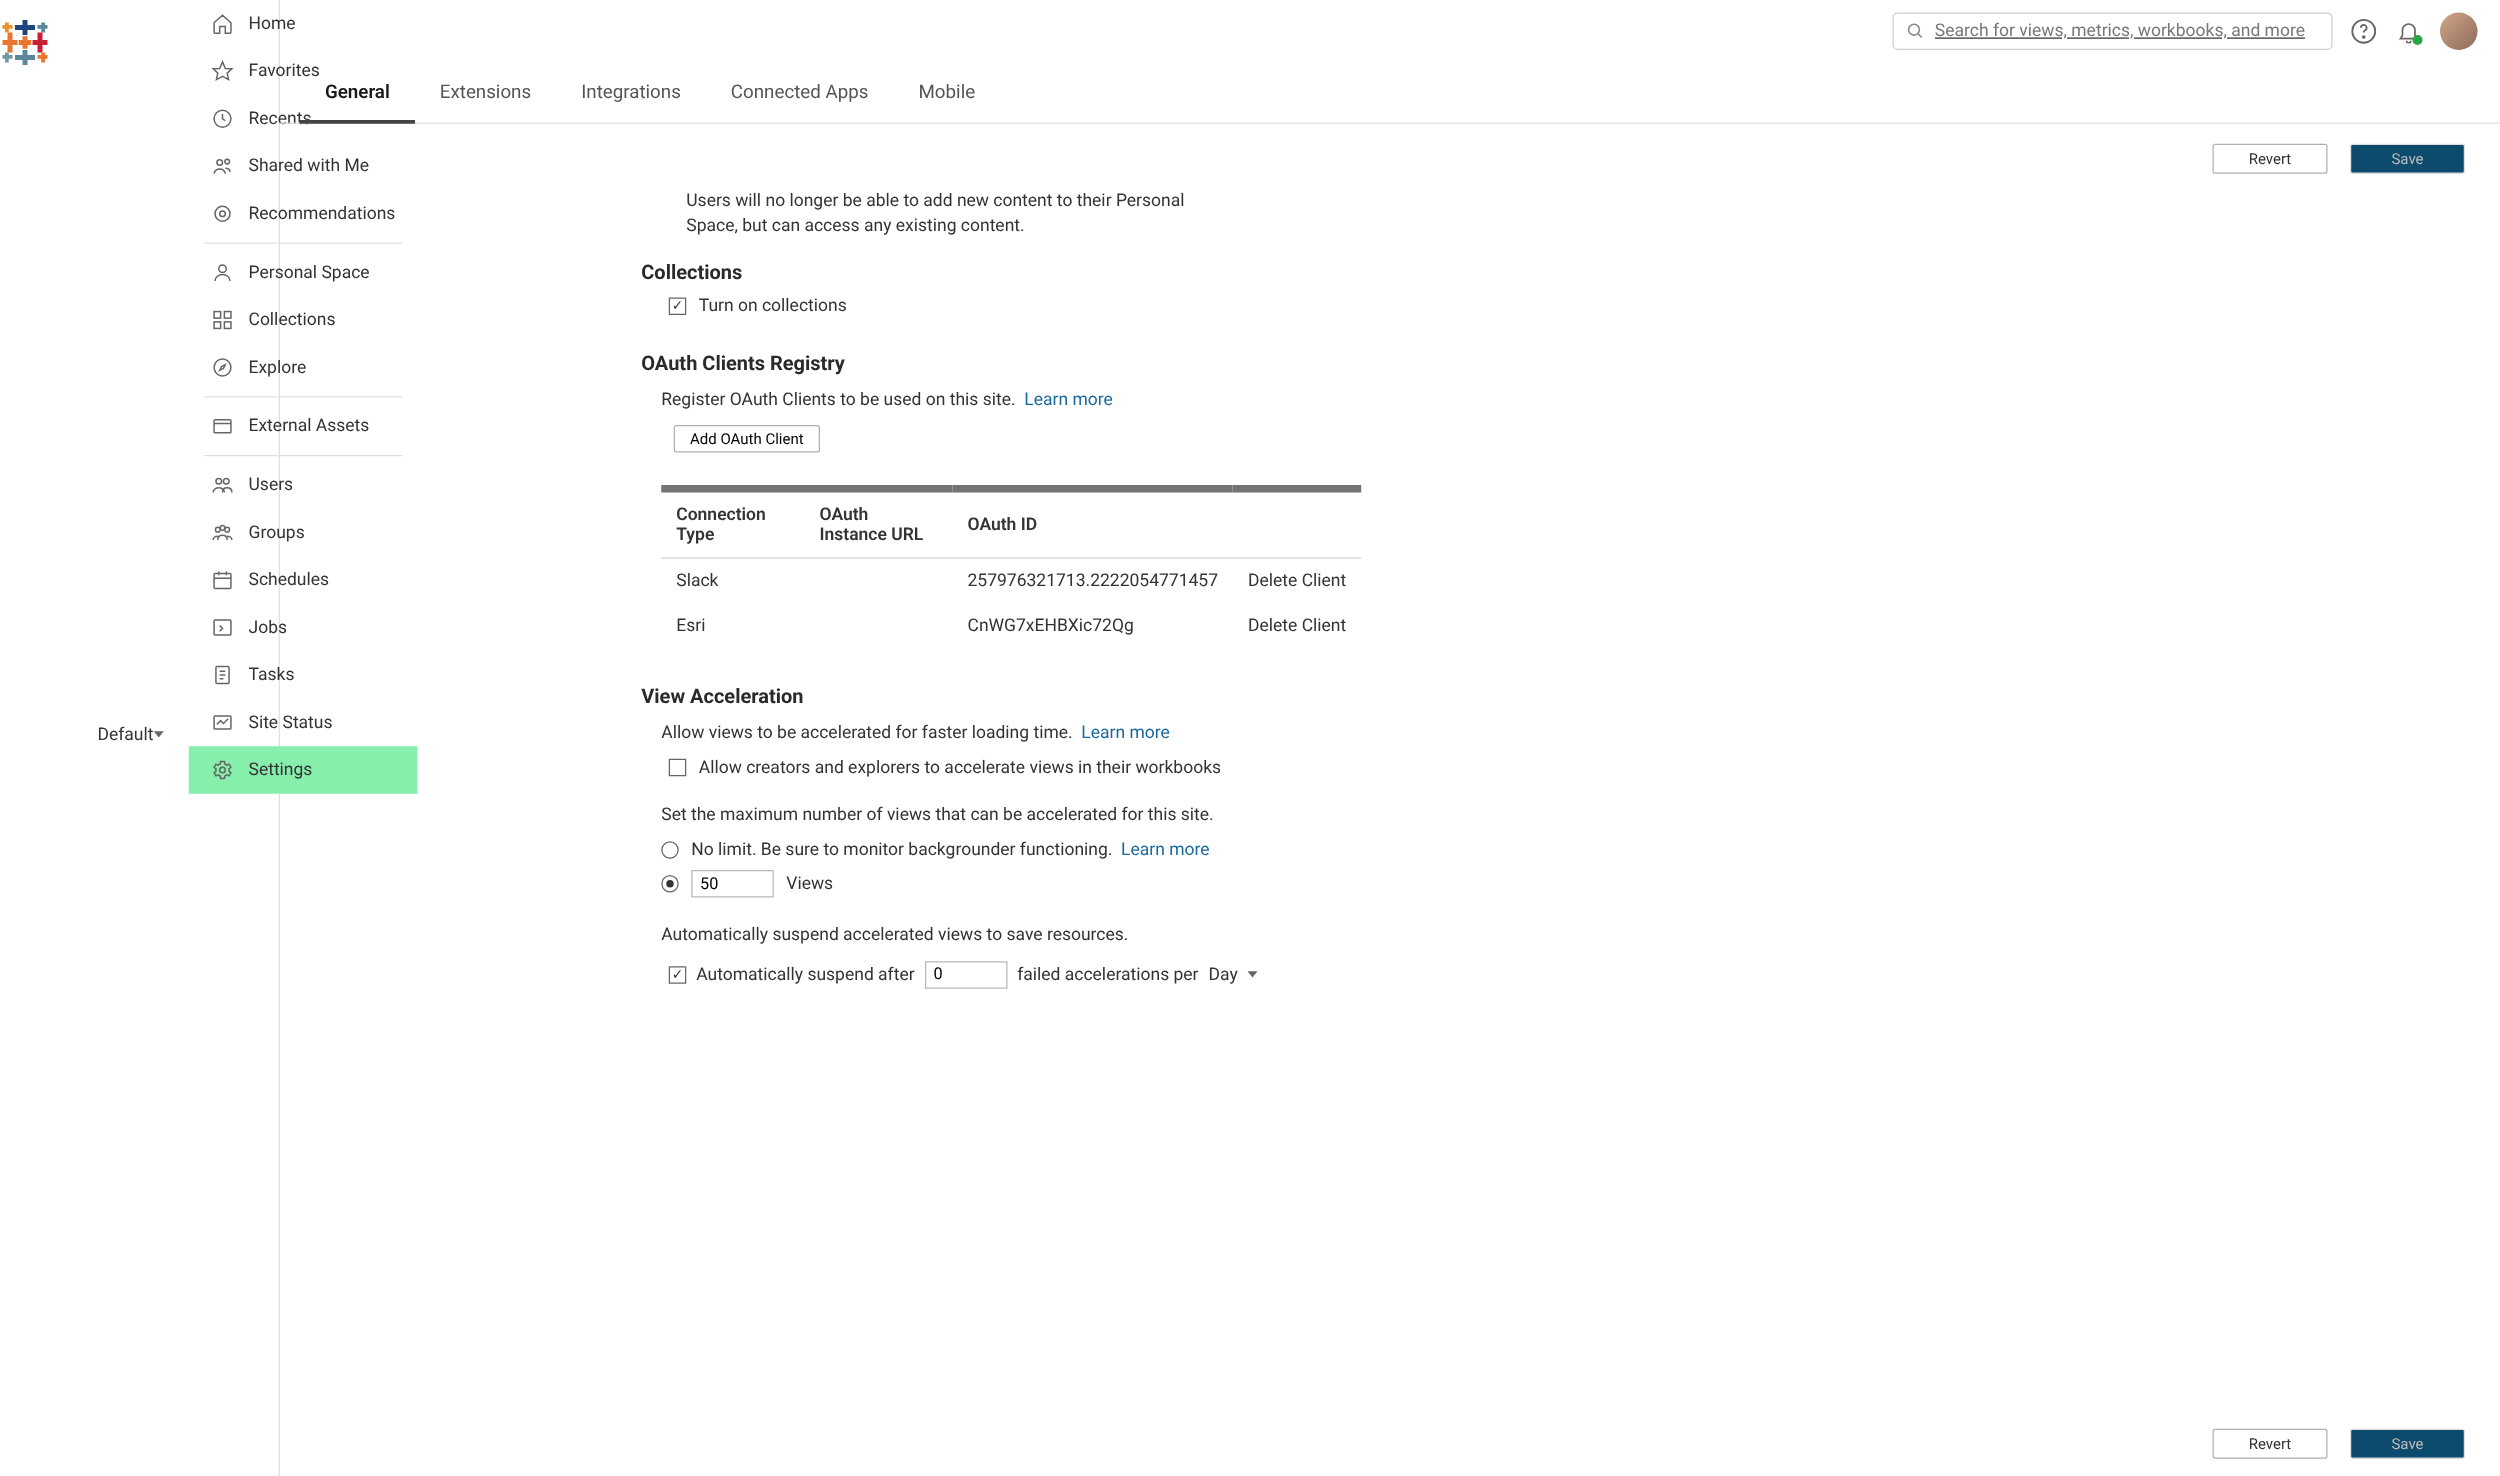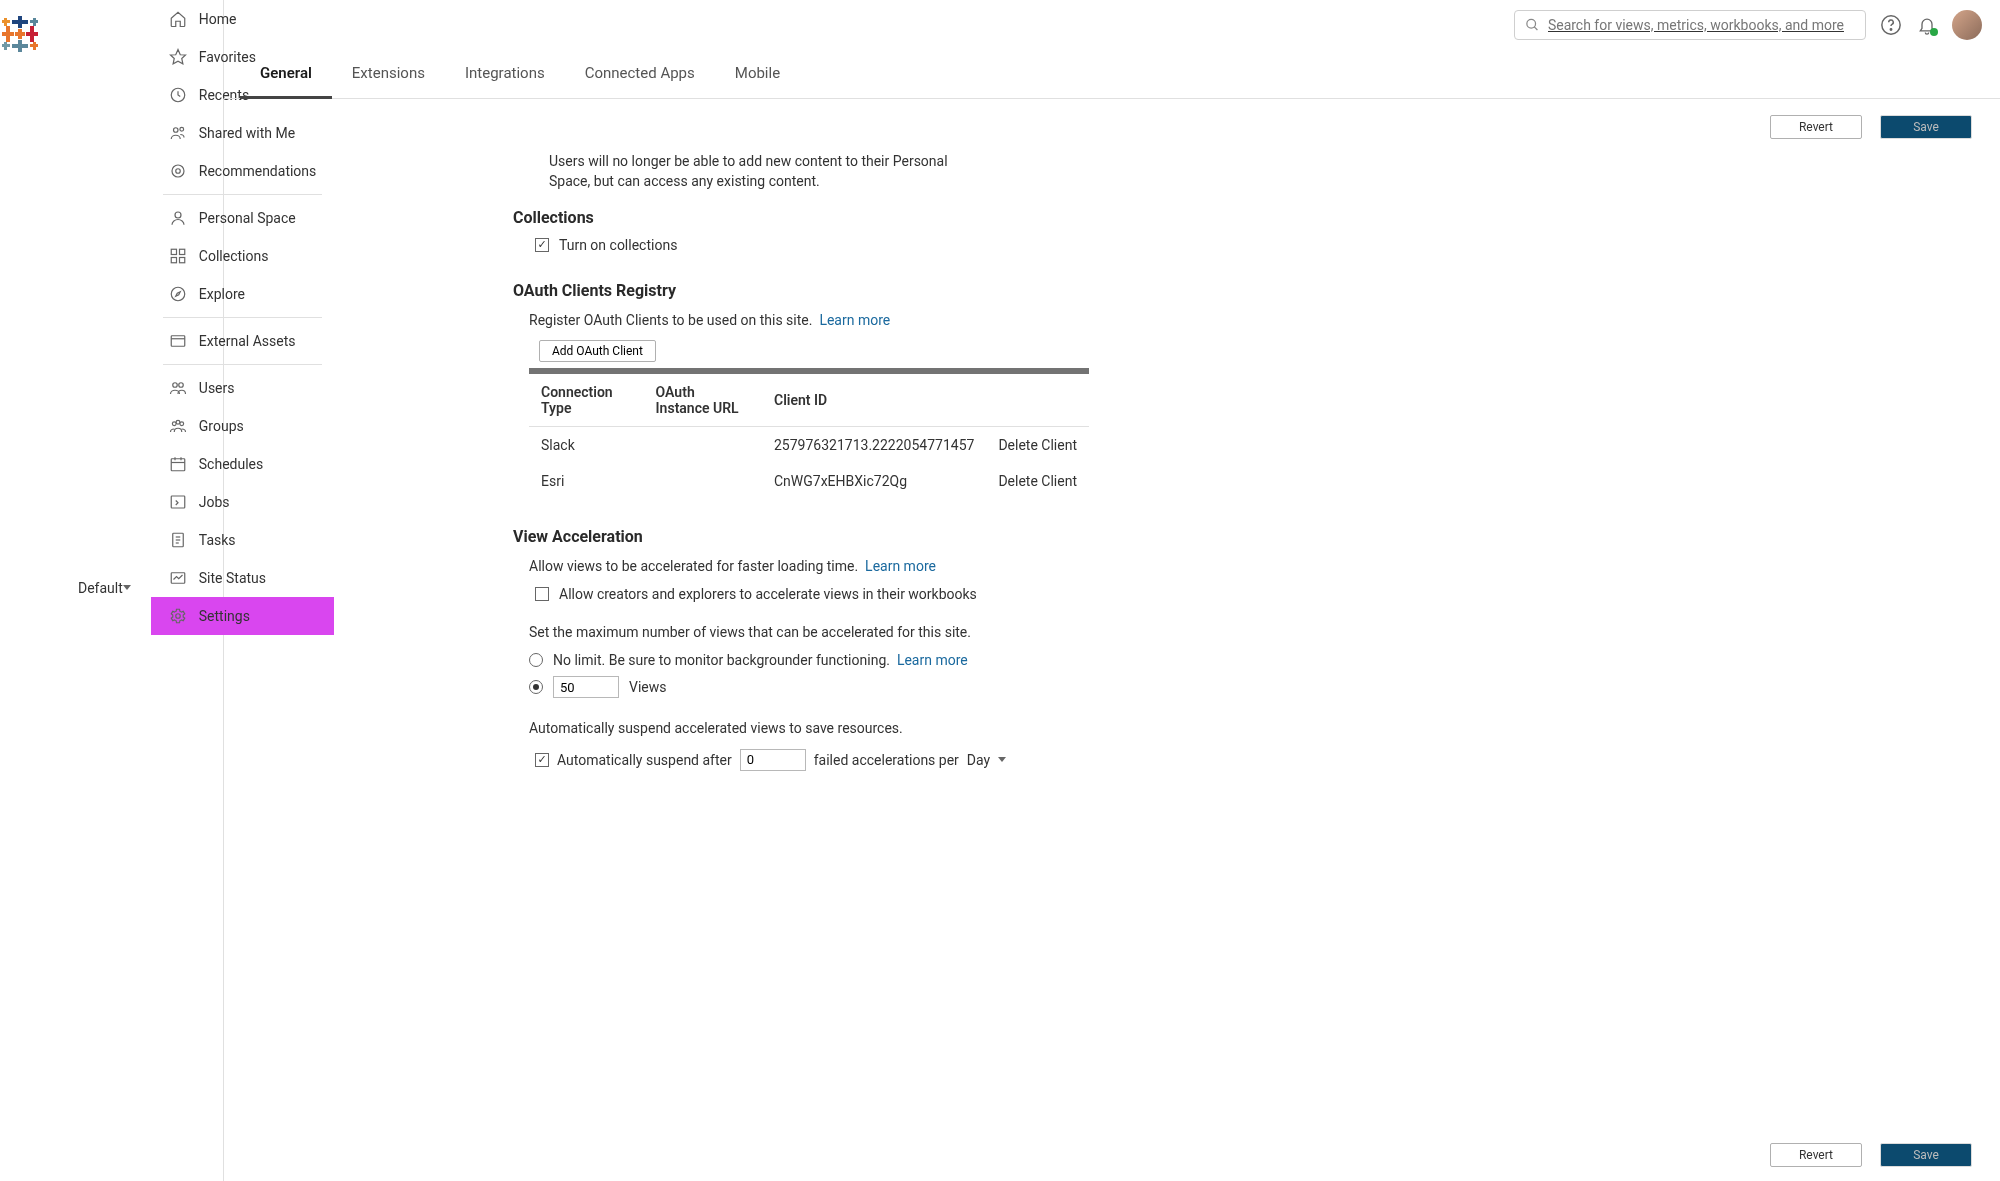--- a/index.html
+++ b/index.html
@@ -68,21 +68,21 @@
 
 .nav-item {
   display: flex;
   align-items: center;
   padding: 10px 18px;
   cursor: pointer;
   color: #333;
 }
 
 .nav-item.active {
-  background: #d946ef;
+  background: #86efac;
 }
 
 .nav-icon {
   width: 18px;
   height: 18px;
   margin-right: 12px;
   flex-shrink: 0;
 }
 
 .nav-label {
@@ -296,21 +296,21 @@
 
 .add-btn {
   height: 22px;
   padding: 0 12px;
   font-size: 12px;
   border: 1px solid #b0b0b0;
   border-radius: 2px;
   background: #fff;
   cursor: pointer;
   margin-left: 10px;
-  margin-bottom: 6px;
+  margin-bottom: 26px;
 }
 
 .oauth-table {
   width: 560px;
   border-collapse: collapse;
 }
 
 .oauth-table th {
   text-align: left;
   font-weight: 600;
@@ -589,21 +589,21 @@
           <h3 class="section-title">OAuth Clients Registry</h3>
           <p class="section-text">
             <span>Register OAuth Clients to be used on this site.</span>&nbsp;&nbsp;<a class="link">Learn more</a>
           </p>
           <button class="add-btn">Add OAuth Client</button>
           <table class="oauth-table">
             <thead>
               <tr>
                 <th>Connection Type</th>
                 <th>OAuth Instance URL</th>
-                <th>Client ID</th>
+                <th>OAuth ID</th>
                 <th></th>
               </tr>
             </thead>
             <tbody>
               <tr>
                 <td>Slack</td>
                 <td></td>
                 <td>257976321713.2222054771457</td>
                 <td class="delete-cell">Delete Client</td>
               </tr>

